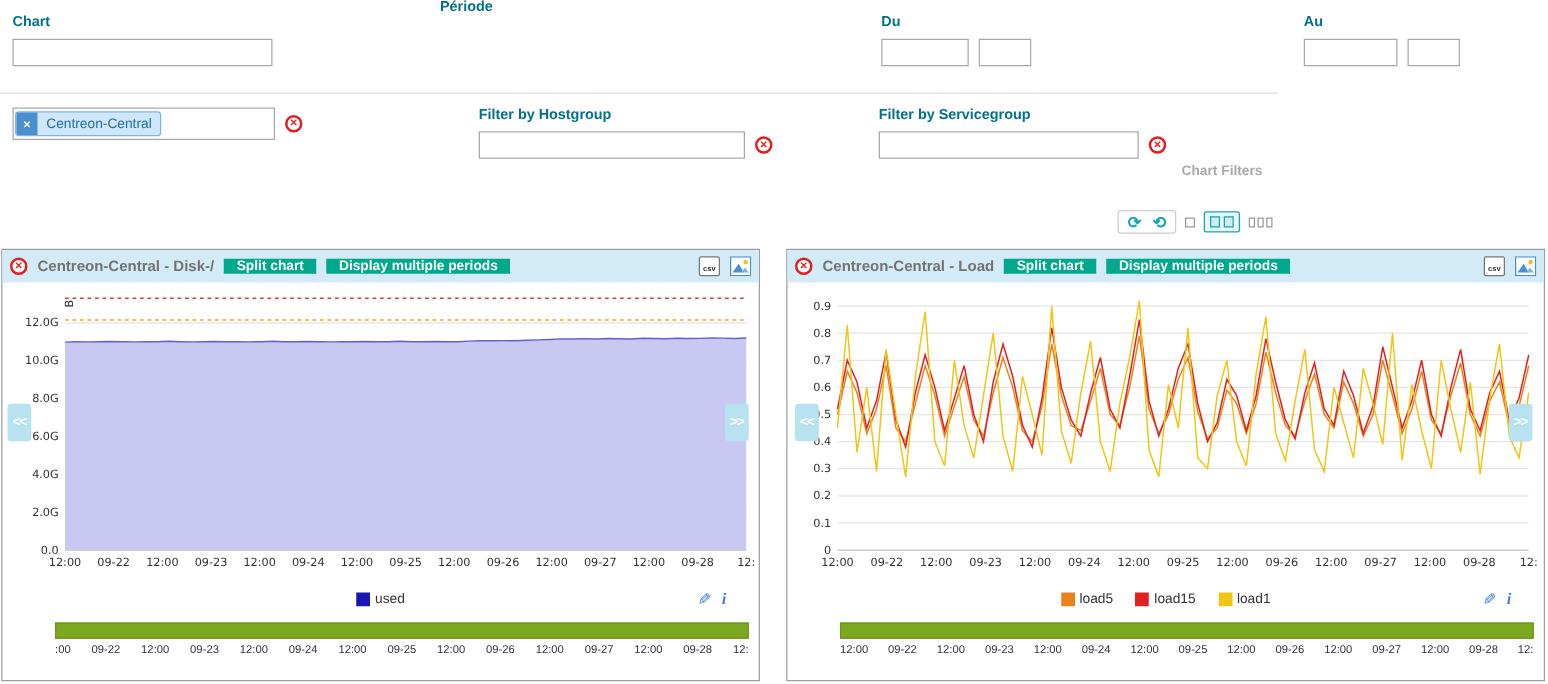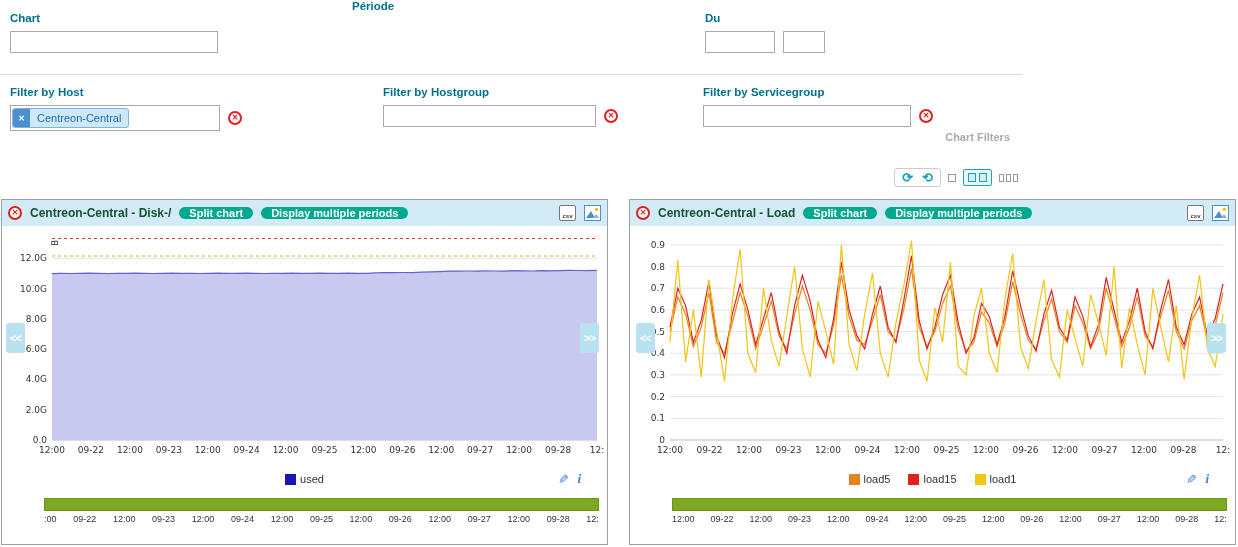--- a/index.html
+++ b/index.html
@@ -46,22 +46,22 @@
     display:flex; gap:3px; }
   .two-col i { display:block; width:8px; height:9px; border:1px solid #19a3b5; background:#cdeef3; }
   .three-col { display:flex; gap:2px; }
   .three-col i { display:block; width:5px; height:8px; border:1px solid #9a9a9a; background:#fff; }
 
   
   .panels { position:absolute; left:1px; top:199px; display:flex; gap:21px; }
   .panel { width:607px; height:346px; border:1px solid #9aa0a6; background:#fff; position:relative; }
   .phead { height:26px; background:#d2ebf6; display:flex; align-items:center; padding:0 6px; gap:8px; }
   .phead .circx { margin-left:0; background:#fff; }
-  .ptitle { font-size:12px; font-weight:bold; color:#14532d; white-space:nowrap; }
-  .tealbtn { background:#00a98d; color:#fff; border:none; border-radius:8px; font-size:11px;
+  .ptitle { font-size:12px; font-weight:bold; color:#737373; white-space:nowrap; }
+  .tealbtn { background:#00a98d; color:#fff; border:none; border-radius:0; font-size:11px;
     font-weight:bold; padding:0 10px; font-family:"Liberation Sans",sans-serif; cursor:pointer;
     white-space:nowrap; }
   .hspacer { flex:1; }
   .csv-icon { width:17px; height:16px; background:#fff; border:1px solid #777; border-radius:2px;
     font-size:6px; font-weight:bold; color:#333; display:flex; align-items:flex-end;
     justify-content:center; line-height:7px; }
   .img-icon { width:17px; height:16px; }
 
   svg.chart { display:block; }
   svg.chart text { font-size:9px; fill:#333; font-family:"DejaVu Sans",sans-serif; }
@@ -100,25 +100,31 @@
   </div>
 
   <div class="field" style="left:705px; top:12px;">
     <div class="flabel">Du</div>
     <div class="fbody" style="gap:8px;">
       <input class="txt" style="width: 70px;" value="">
       <input class="txt" style="width: 42px;" value="">
     </div>
   </div>
 
+  <div class="field" style="left:1043px; top:12px;">
+    <div class="flabel">Au</div>
+    <div class="fbody" style="gap:8px;">
+      <input class="txt" style="width: 75px;" value="">
+      <input class="txt" style="width: 42px;" value="">
+    </div>
+  </div>
 
   <div class="divider"></div>
 
   <div class="field" style="left:10px; top:86px;">
-    <div class="flabel">Filter by Host</div>
     <div class="fbody">
       <div class="hostbox">
         <span class="tag">
           <span class="tag-x">✕</span>
           <span class="tag-label">Centreon-Central</span>
         </span>
       </div>
       <span class="circx">✕</span>
     </div>
   </div>

